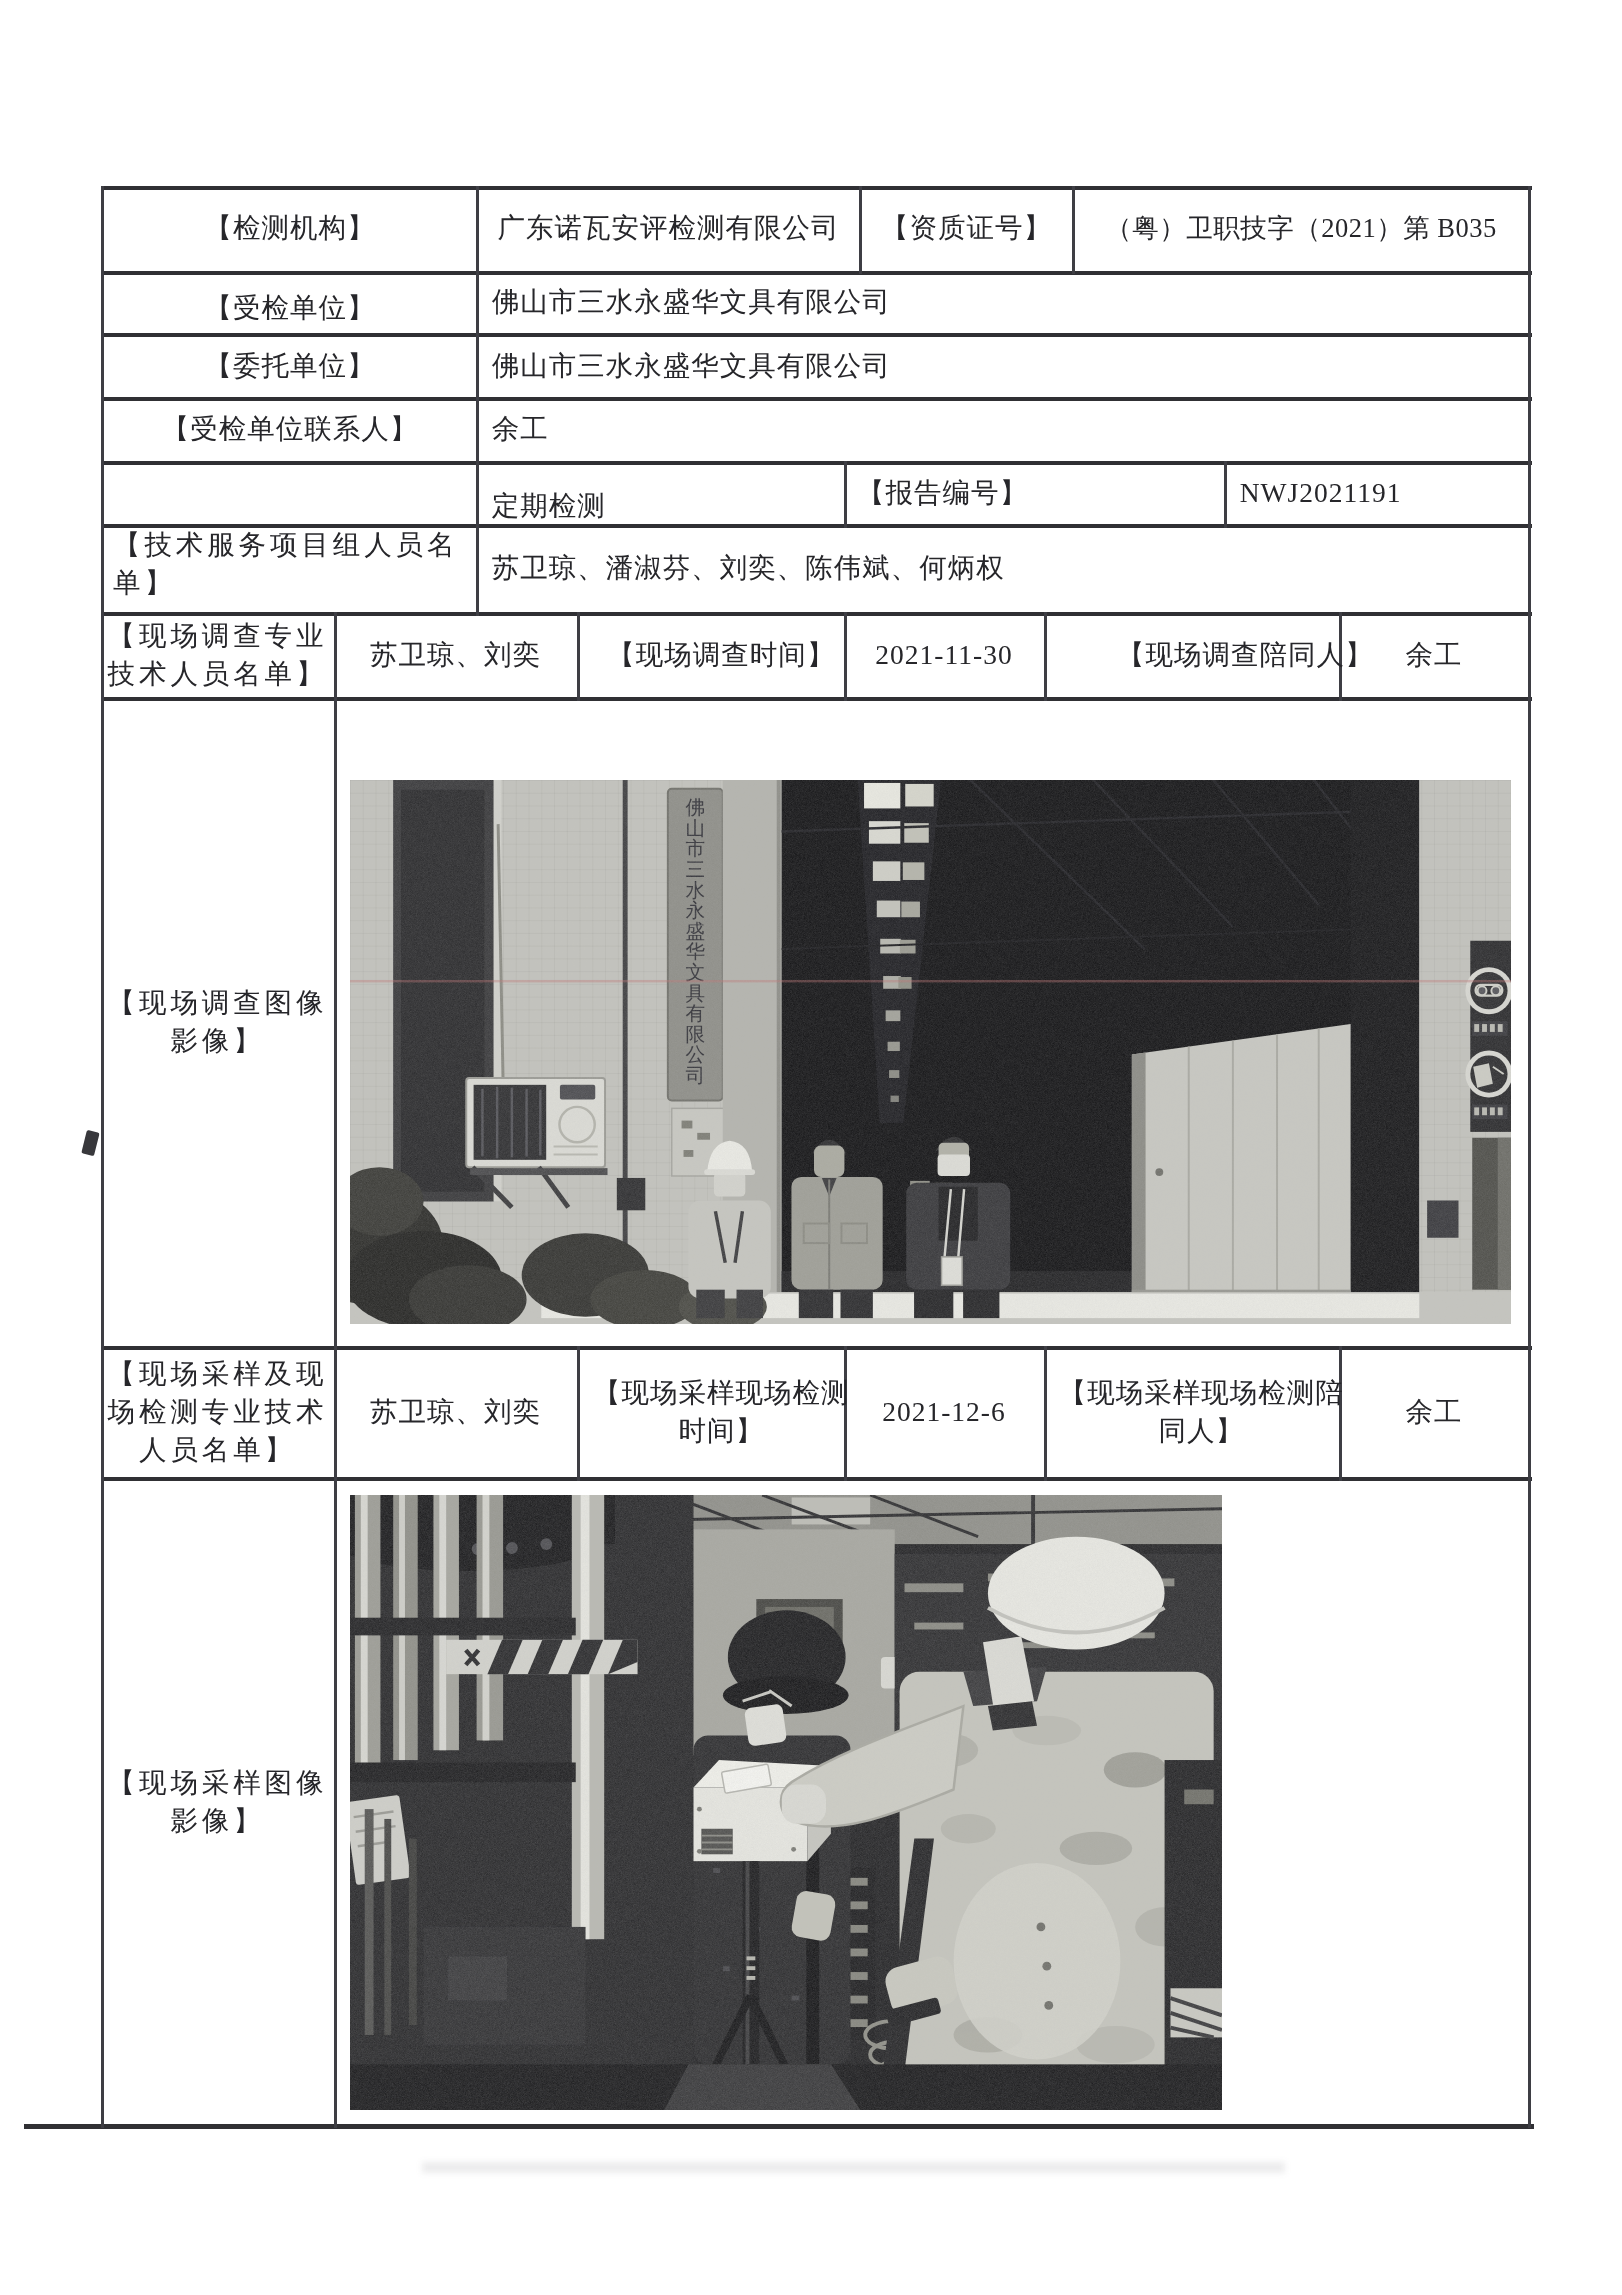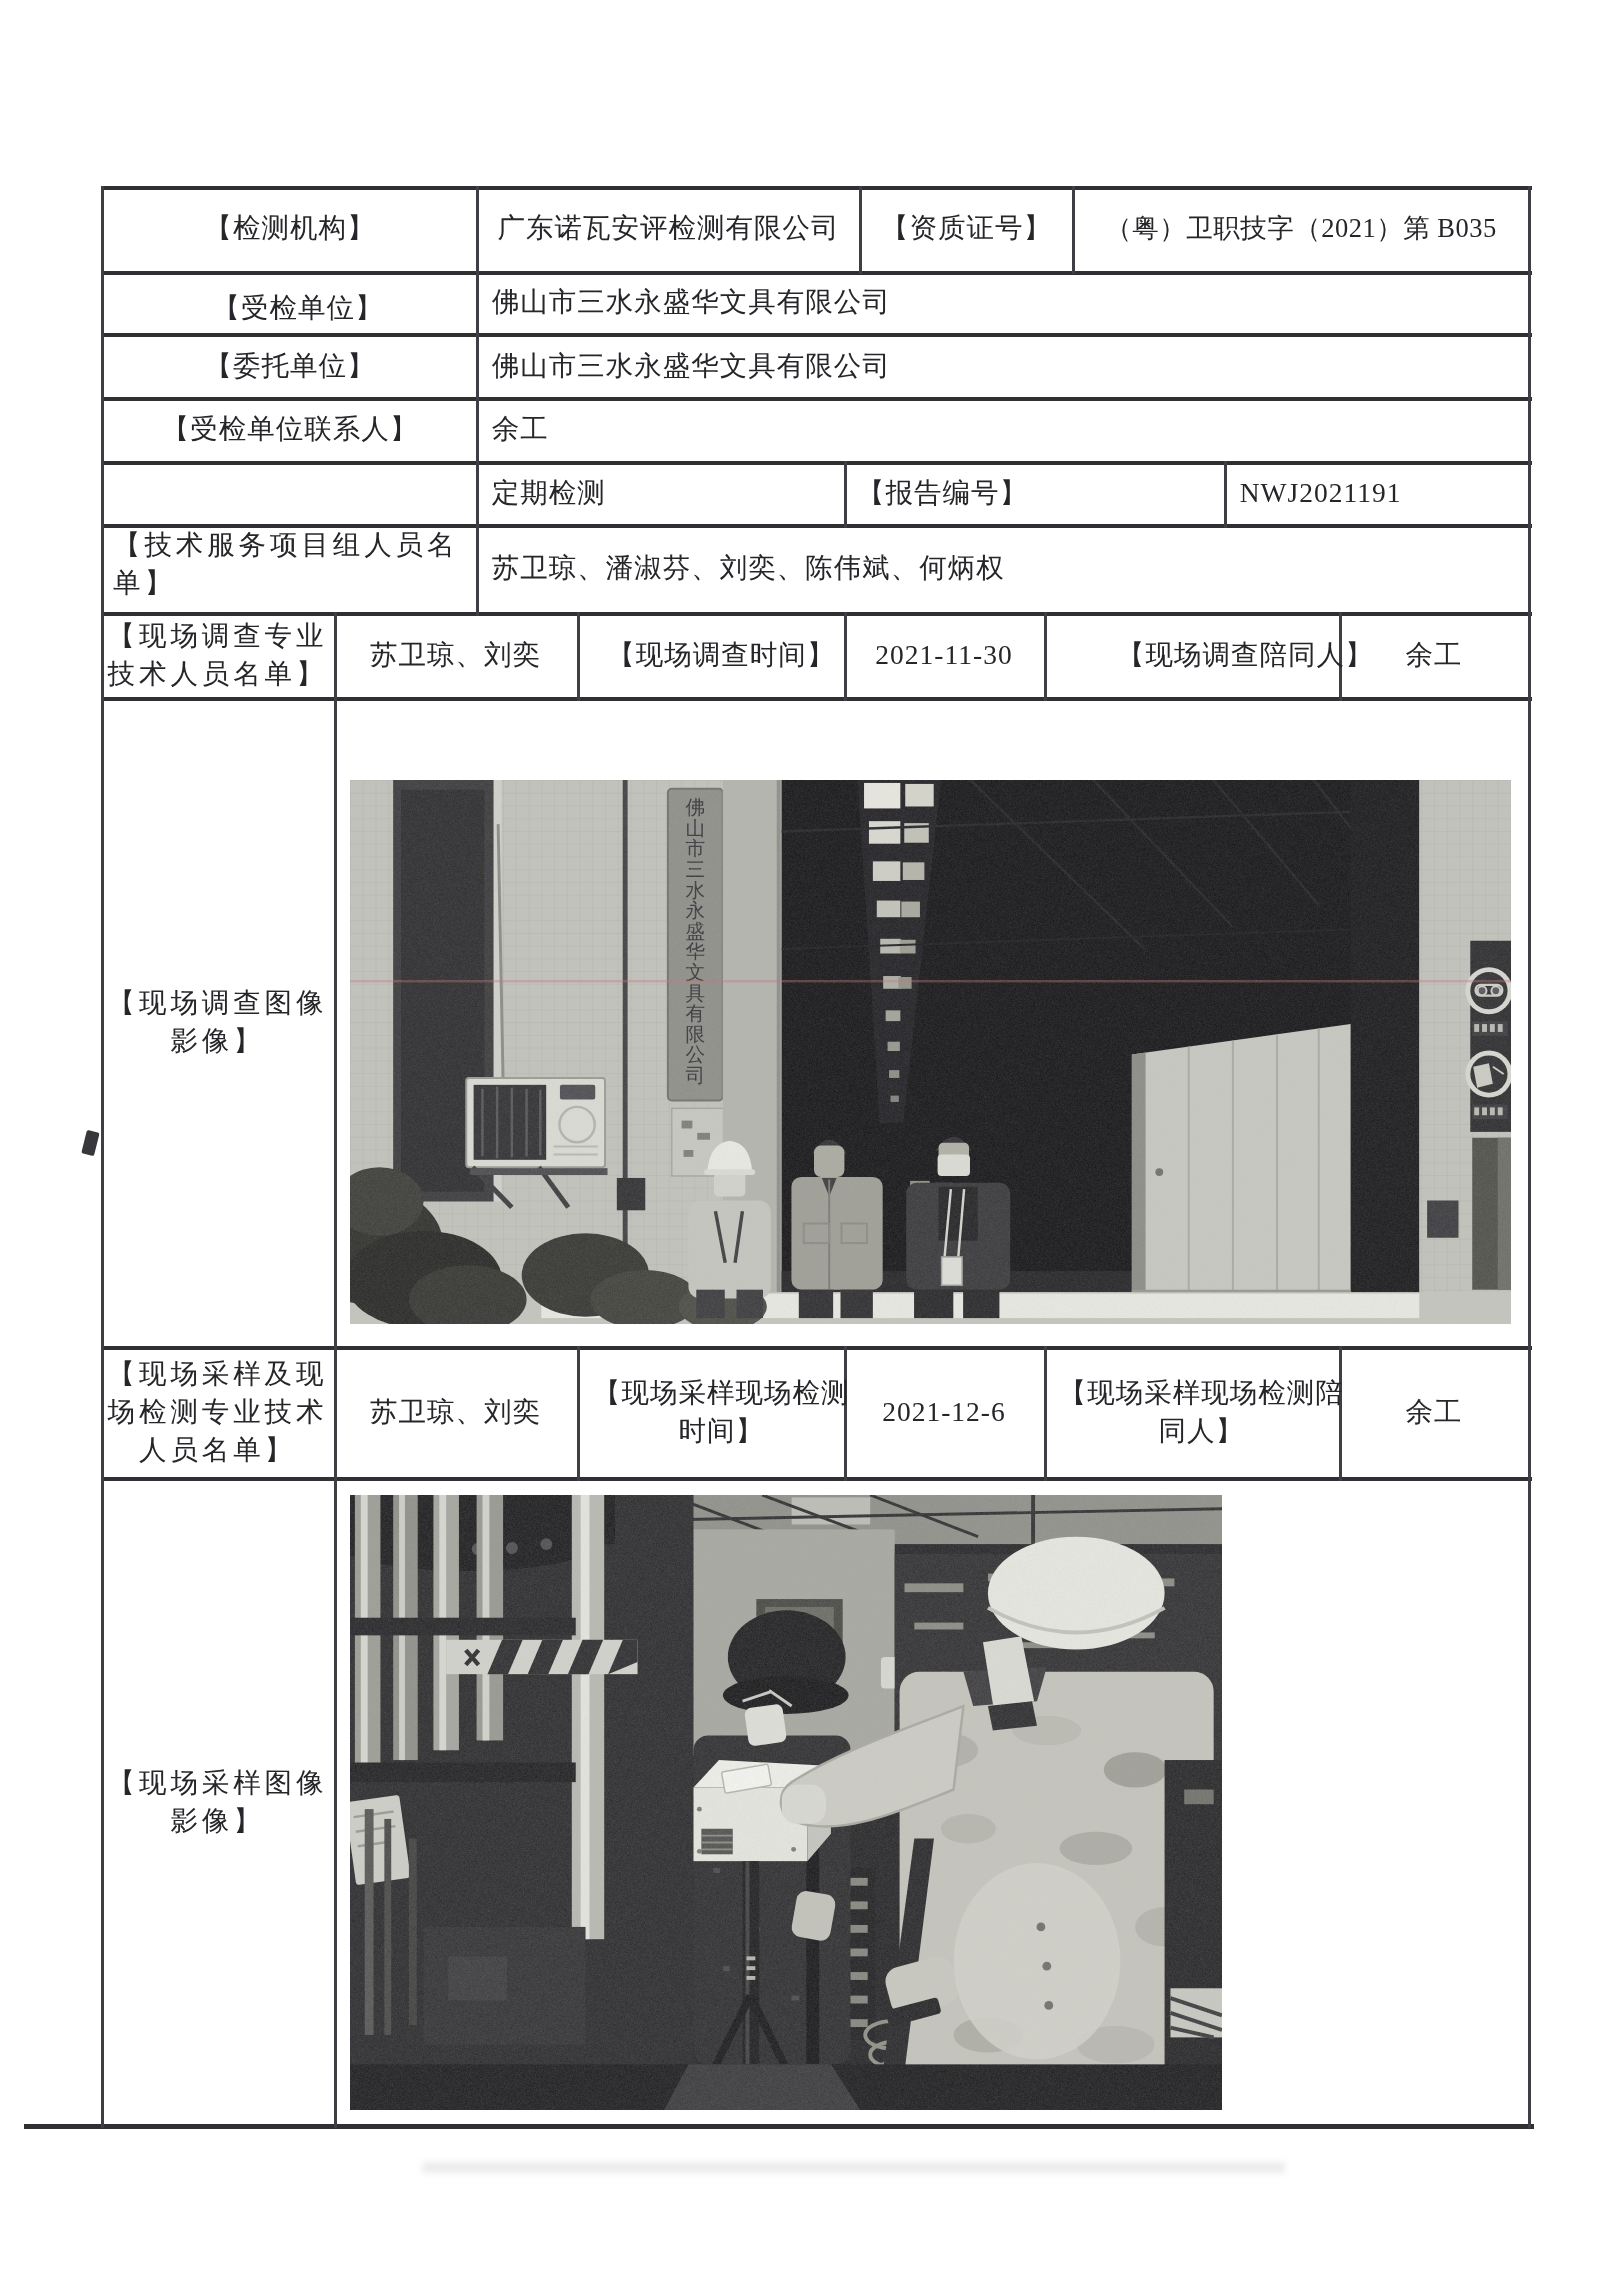--- a/index.html
+++ b/index.html
@@ -54,30 +54,30 @@
   <div class="vl" style="left:577px;top:1346px;height:135px;"></div>
   <div class="vl" style="left:844px;top:1346px;height:135px;"></div>
   <div class="vl" style="left:1044px;top:1346px;height:135px;"></div>
   <div class="vl" style="left:1339px;top:1346px;height:135px;"></div>
 
   <div class="cell cc" style="left:101px;top:186px;width:378px;height:84px;">【检测机构】</div>
   <div class="cell cc" style="left:478px;top:186px;width:381px;height:84px;">广东诺瓦安评检测有限公司</div>
   <div class="cell cc" style="left:861px;top:186px;width:211px;height:84px;">【资质证号】</div>
   <div class="cell cc small" style="left:1074px;top:186px;width:454px;height:84px;">（粤）卫职技字（2021）第 B035</div>
 
-  <div class="cell cc" style="left:101px;top:271px;width:378px;height:74px;padding-left:8px;">【受检单位】</div>
+  <div class="cell cc" style="left:101px;top:271px;width:378px;height:74px;">【受检单位】</div>
   <div class="cell cl" style="left:478px;top:271px;width:1050px;height:62px;">佛山市三水永盛华文具有限公司</div>
 
   <div class="cell cc" style="left:101px;top:333px;width:378px;height:65px;">【委托单位】</div>
   <div class="cell cl" style="left:478px;top:333px;width:1050px;height:65px;">佛山市三水永盛华文具有限公司</div>
 
   <div class="cell cc" style="left:101px;top:397px;width:378px;height:64px;">【受检单位联系人】</div>
   <div class="cell cl" style="left:478px;top:397px;width:1050px;height:64px;">余工</div>
 
-  <div class="cell cl" style="left:478px;top:461px;width:365px;height:63px;">定期检测</div>
+  <div class="cell cl" style="left:478px;top:474px;width:365px;height:63px;">定期检测</div>
   <div class="cell cl2" style="left:844px;top:461px;width:381px;height:63px;">【报告编号】</div>
   <div class="cell cl3" style="left:1224px;top:461px;width:304px;height:63px;font-family:Liberation Serif, serif;">NWJ2021191</div>
 
   <div class="cell sp" style="left:101px;top:524px;width:378px;height:79px;padding-left:12px;">【技术服务项目组人员名单】</div>
   <div class="cell cc sp" style="left:101px;top:612px;width:233px;height:85px;">【现场调查专业技术人员名单】</div>
 
   <div class="cell cl" style="left:478px;top:524px;width:1050px;height:88px;">苏卫琼、潘淑芬、刘奕、陈伟斌、何炳权</div>
   <div class="cell cc" style="left:334px;top:612px;width:243px;height:85px;">苏卫琼、刘奕</div>
   <div class="cell cc" style="left:577px;top:612px;width:267px;height:85px;padding:0 10.8px;">【现场调查时间】</div>
   <div class="cell cc" style="left:844px;top:612px;width:200px;height:85px;">2021-11-30</div>

